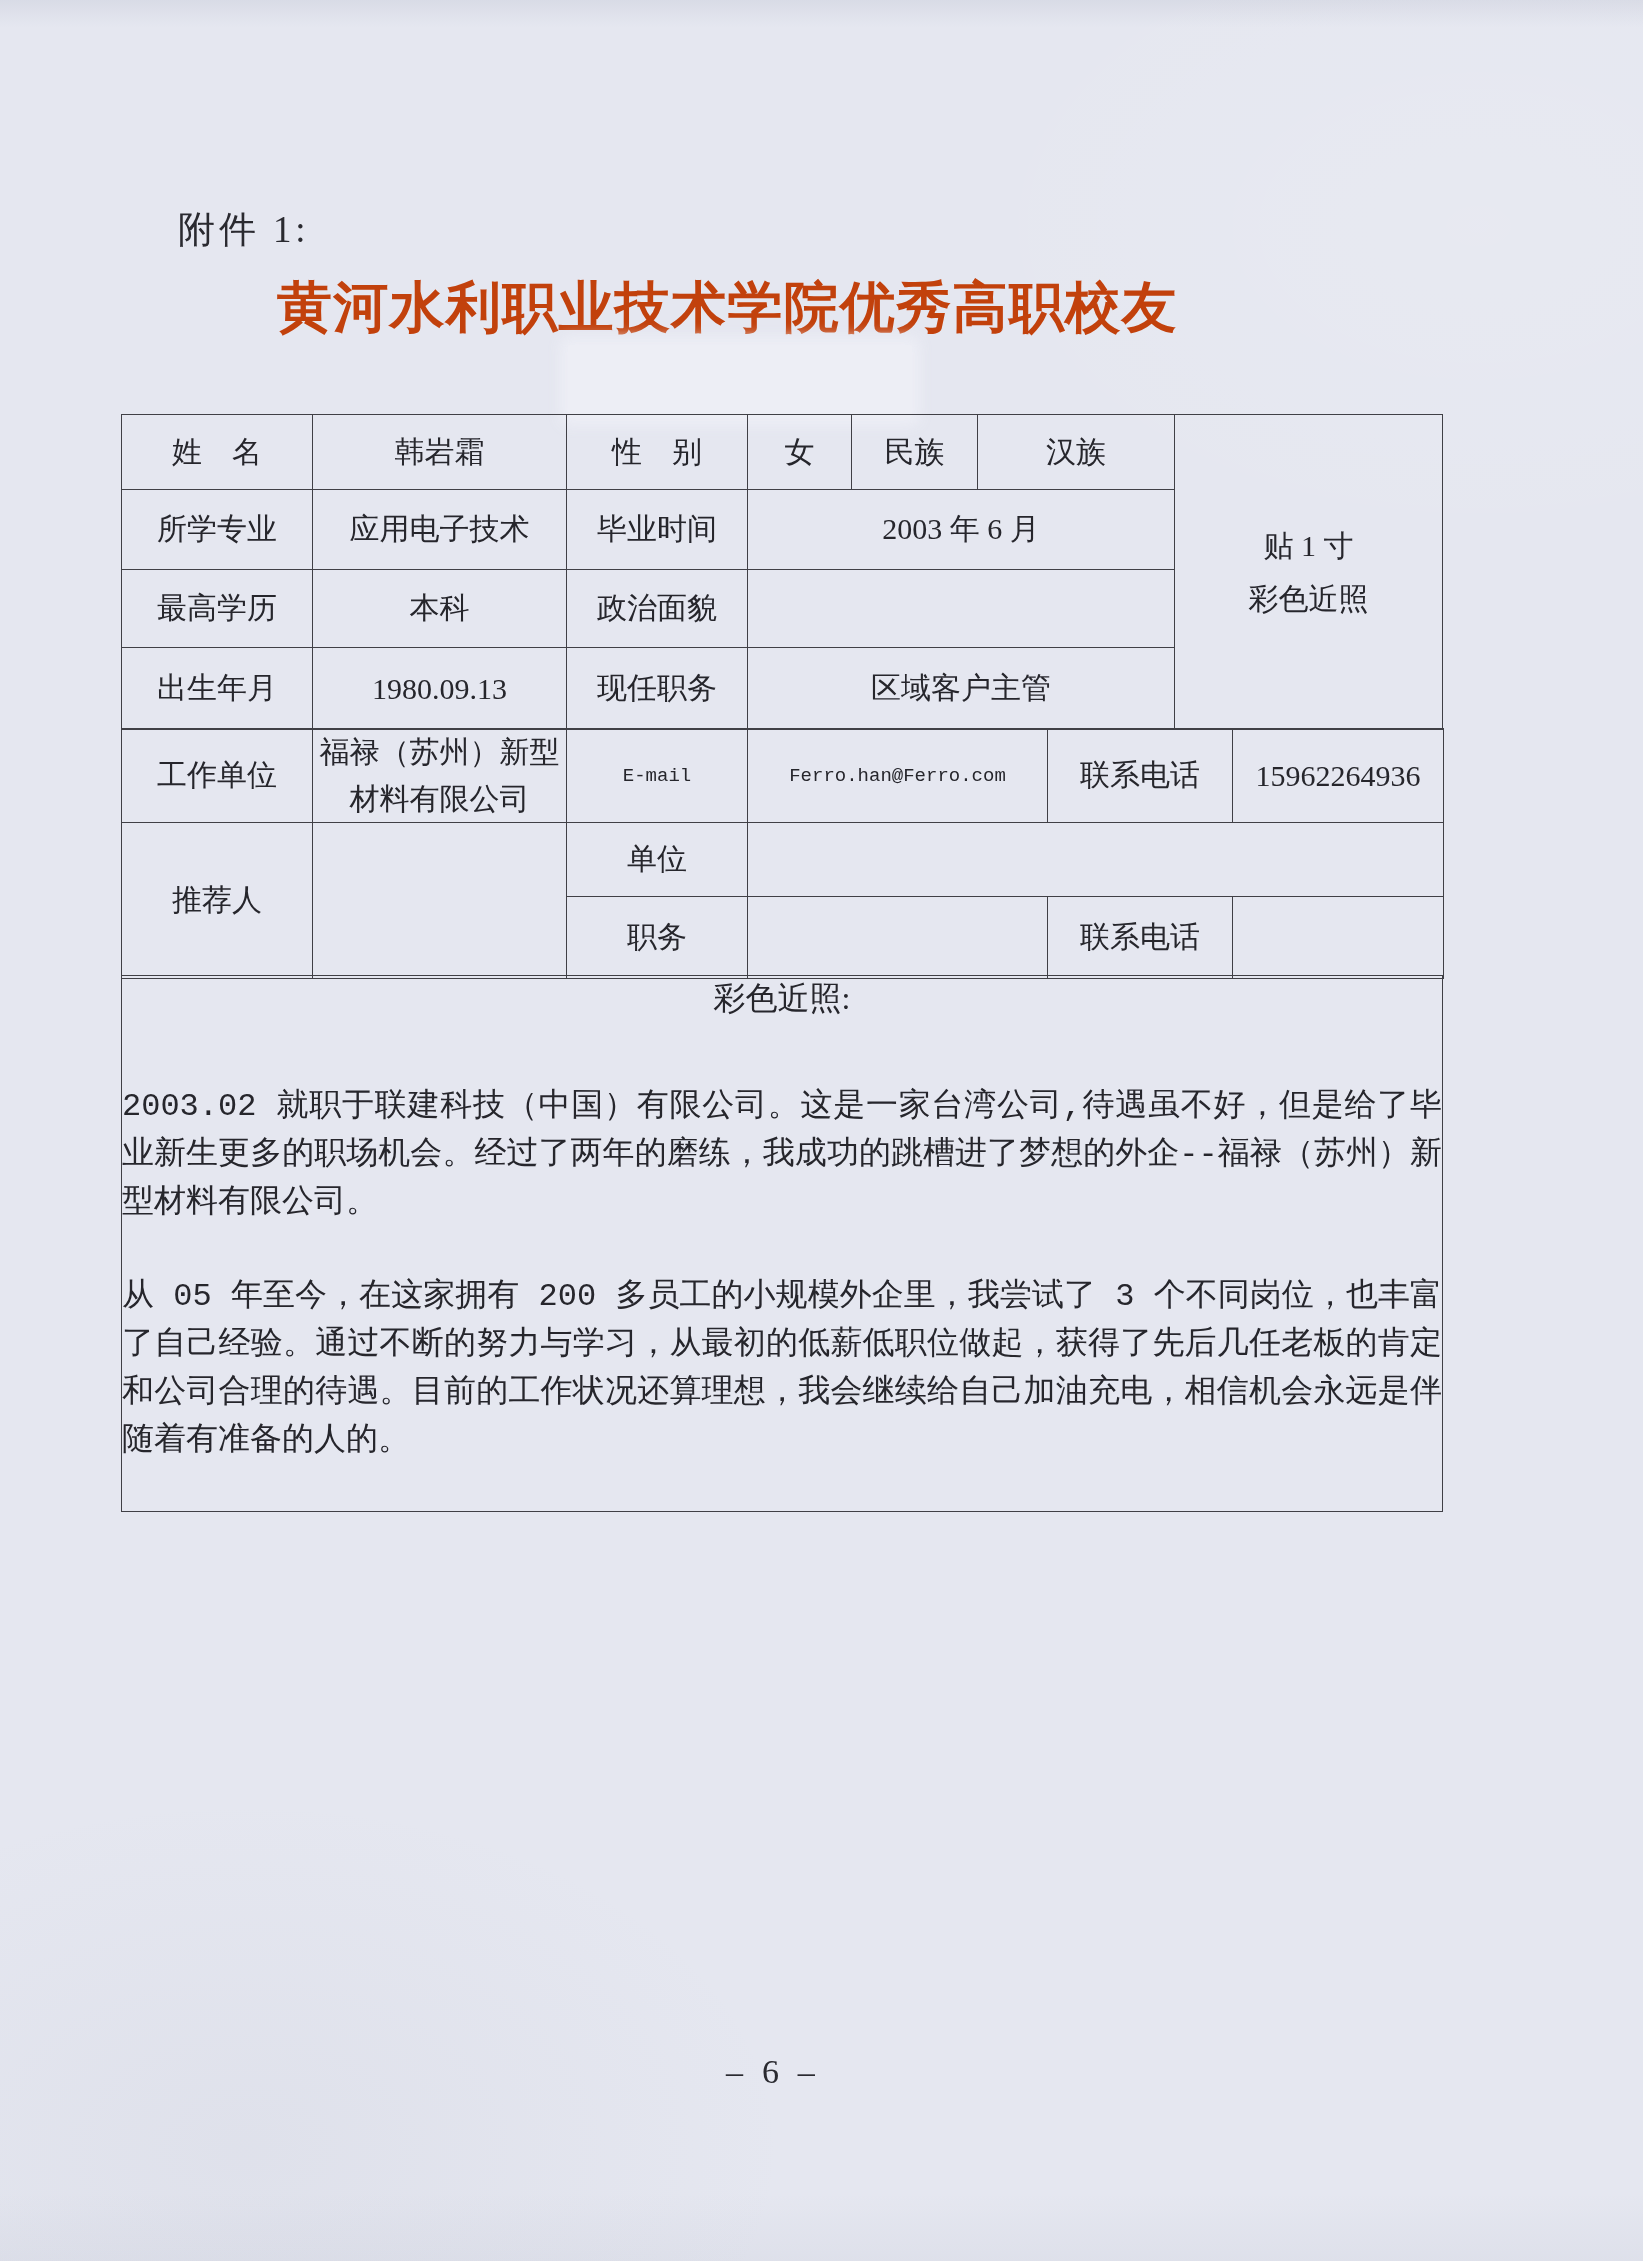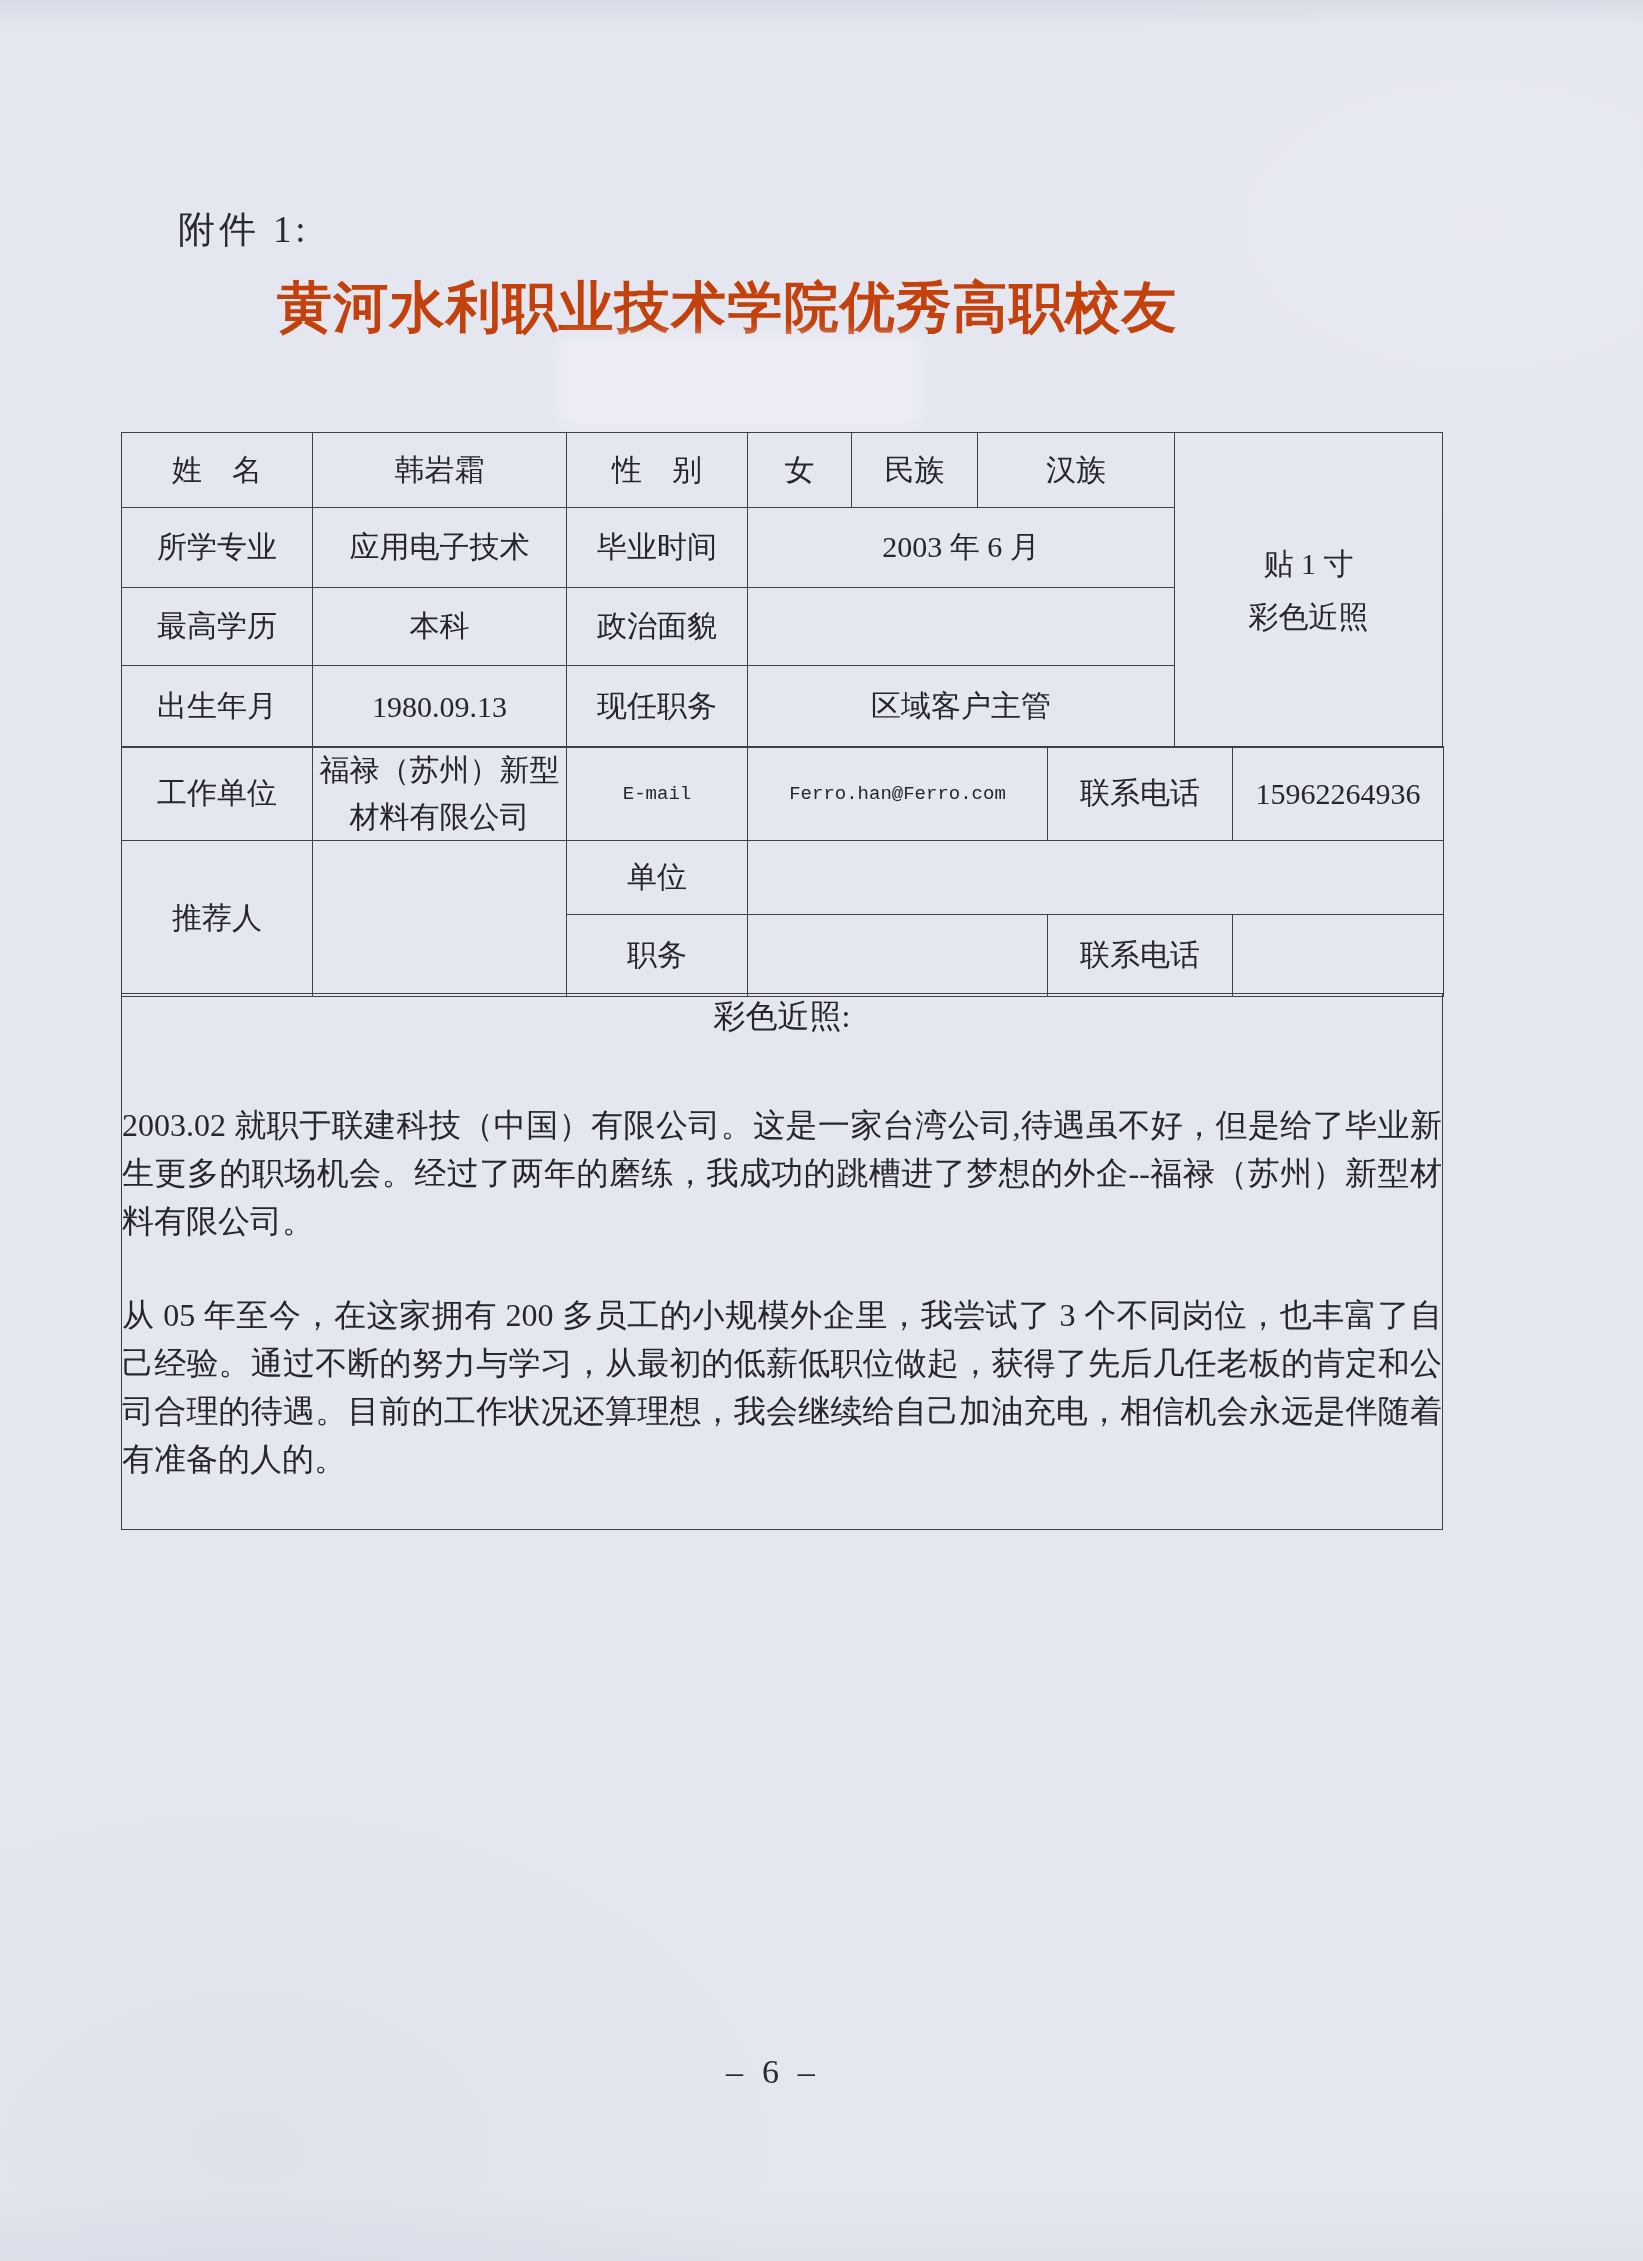--- a/index.html
+++ b/index.html
@@ -29,21 +29,21 @@
     font-family:"DejaVu Sans","Liberation Sans",sans-serif;
     font-weight:bold;font-size:55px;letter-spacing:1.3px;
     color:#c2410c;white-space:nowrap;
   }
   .redaction{
     position:absolute;left:568px;top:345px;width:344px;height:73px;
     background:#edeef5;
     box-shadow:0 0 14px 7.7px rgba(237,238,245,0.95);
     border-radius:2.6px;
   }
-  .form-wrap{position:absolute;left:121px;top:432px;width:1321px;}
+  .form-wrap{position:absolute;left:121px;top:414px;width:1321px;}
   table.grid{
     border-collapse:collapse;table-layout:fixed;width:1321px;
     font-size:30px;color:#26262c;
   }
   table.grid + table.grid{margin-top:-1.9px;border-radius:28px;}
   table.grid td{
     border:1.9px solid #404046;
     text-align:center;vertical-align:middle;
     padding:0;overflow:hidden;
   }
@@ -55,20 +55,21 @@
   .employer-val{padding:0 6.4px;line-height:1.55;}
   .mono{font-family:"Liberation Mono","DejaVu Sans Mono",monospace;font-size:19px;}
   .photo-cell{line-height:53px;font-size:30px;}
   .advice-label{line-height:40px;}
   .advice-val{padding:15.5px 0 0 17px;font-size:30px;}
   .exp-cell{padding:23px 27px;}
   .exp-label{font-size:32px;margin:0 0 62px 0;}
   .exp-p{
     font-size:32px;line-height:48px;margin:8px 0 46px 0;
     text-align:justify;
+    font-family:Liberation Mono, monospace;
   }
   .page-num{
     position:absolute;left:657px;top:2053px;width:232px;
     text-align:center;font-size:34px;letter-spacing:5.2px;
   }
 </style>
 </head>
 <body>
 
 <div class="scan-shade"></div>

